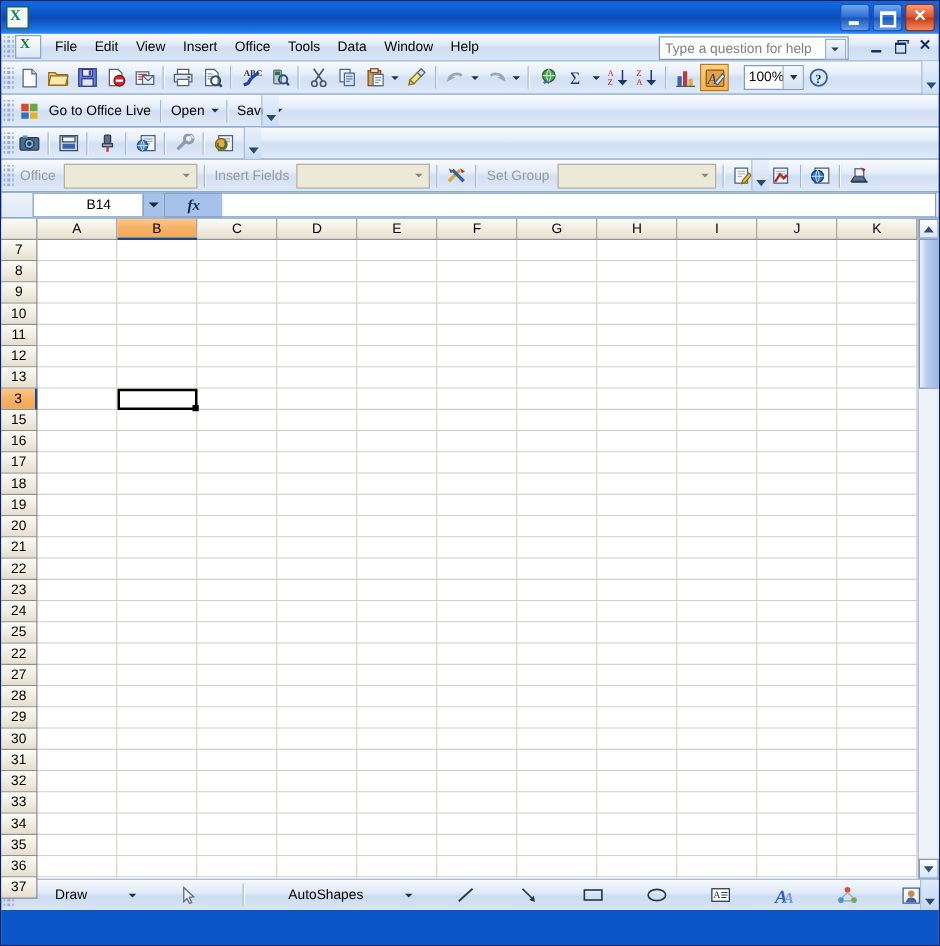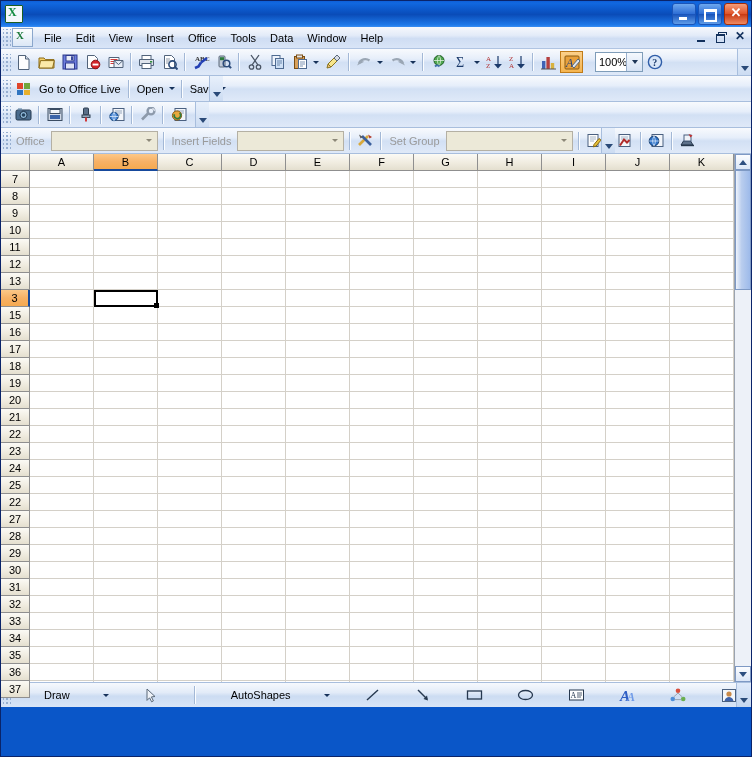--- a/index.html
+++ b/index.html
@@ -218,20 +218,24 @@
     <div class="menuicon"></div>
     <div class="menu-item">File</div>
     <div class="menu-item">Edit</div>
     <div class="menu-item">View</div>
     <div class="menu-item">Insert</div>
     <div class="menu-item">Office</div>
     <div class="menu-item">Tools</div>
     <div class="menu-item">Data</div>
     <div class="menu-item">Window</div>
     <div class="menu-item">Help</div>
+    <div class="askbox">
+      <span>Type a question for help</span>
+      <div class="ddl"></div>
+    </div>
     <div class="docbtns">
       <div class="docbtn dmin"></div>
       <div class="docbtn dres"></div>
       <div class="docbtn dcls">✕</div>
     </div>
   </div>
 
   <div class="tbar">
     <div class="grip"></div>
 
@@ -551,20 +555,30 @@
           <path d="M2 12.5h13" stroke="#27384c" stroke-width="1.4"></path>
         </svg>
     </div>
     <div style="position:absolute;left:600px;top:0;width:13px;height:100%;
          background:linear-gradient(to bottom,#e8f0fb,#ccdcf2);border-left:1px solid #a8bedd;
          display:flex;align-items:flex-end;justify-content:center;">
       <span style="border-left:4px solid transparent;border-right:4px solid transparent;border-top:5px solid #2a4a78;margin-bottom:4px;"></span>
     </div>
   </div>
 
+  <div class="fbar">
+    <div class="namebox">
+      <span class="nb-txt">B14</span>
+      <div class="nb-arrow"></div>
+    </div>
+    <div class="fx-zone">
+      <i>fx</i>
+    </div>
+    <div class="fedit"></div>
+  </div>
 
   <div class="gridwrap">
     <div class="grid-left">
       <div class="corner"></div>
       <div id="rowheads">
           <div class="rowhead">7</div>
           <div class="rowhead">8</div>
           <div class="rowhead">9</div>
           <div class="rowhead">10</div>
           <div class="rowhead">11</div>

